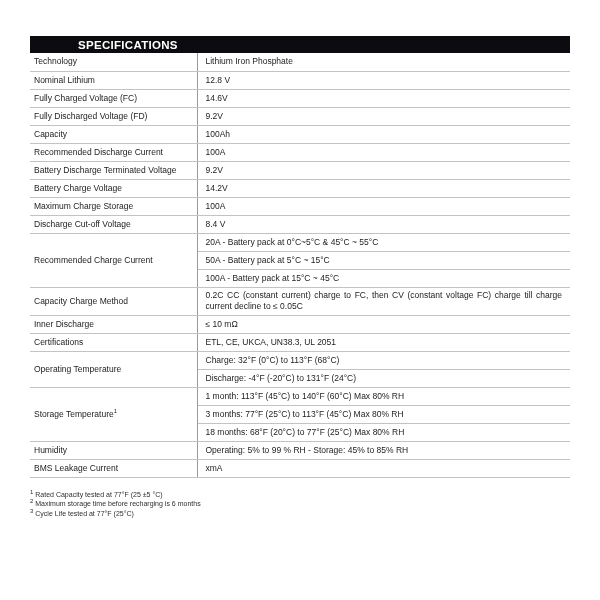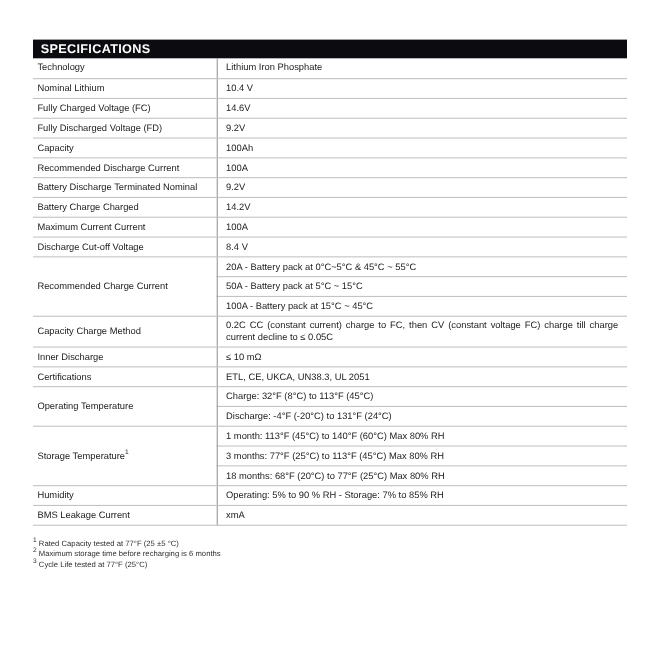--- a/index.html
+++ b/index.html
@@ -18,20 +18,21 @@
     background:var(--header-bg);
     height:17px;
     display:flex;align-items:center;
     padding-left:7px;
   }
   .spec-header-title{
     color:var(--header-text);
     font-size:11.5px;
     font-weight:700;
     letter-spacing:0.3px;
+    margin-left:41px;
   }
   table.spec-table{
     width:540px;
     border-collapse:collapse;
     table-layout:fixed;
   }
   .spec-table td{
     font-size:8.5px;
     line-height:11px;
     vertical-align:middle;
@@ -71,48 +72,48 @@
   </div>
 
   <table class="spec-table">
     <tbody id="spec-tbody">
         <tr>
           <td class="label" rowspan="1">Technology</td>
           <td class="value">Lithium Iron Phosphate</td>
         </tr>
         <tr>
           <td class="label" rowspan="1">Nominal Lithium</td>
-          <td class="value">10.4 V</td>
+          <td class="value">12.8 V</td>
         </tr>
         <tr>
           <td class="label" rowspan="1">Fully Charged Voltage (FC)</td>
           <td class="value">14.6V</td>
         </tr>
         <tr>
           <td class="label" rowspan="1">Fully Discharged Voltage (FD)</td>
           <td class="value">9.2V</td>
         </tr>
         <tr>
           <td class="label" rowspan="1">Capacity</td>
           <td class="value">100Ah</td>
         </tr>
         <tr>
           <td class="label" rowspan="1">Recommended Discharge Current</td>
           <td class="value">100A</td>
         </tr>
         <tr>
-          <td class="label" rowspan="1">Battery Discharge Terminated Nominal</td>
+          <td class="label" rowspan="1">Battery Discharge Terminated Voltage</td>
           <td class="value">9.2V</td>
         </tr>
         <tr>
-          <td class="label" rowspan="1">Battery Charge Charged</td>
+          <td class="label" rowspan="1">Battery Charge Voltage</td>
           <td class="value">14.2V</td>
         </tr>
         <tr>
-          <td class="label" rowspan="1">Maximum Current Current</td>
+          <td class="label" rowspan="1">Maximum Charge Storage</td>
           <td class="value">100A</td>
         </tr>
         <tr>
           <td class="label" rowspan="1">Discharge Cut-off Voltage</td>
           <td class="value">8.4 V</td>
         </tr>
         <tr>
           <td class="label" rowspan="3">Recommended Charge Current</td>
           <td class="value">20A - Battery pack at 0°C~5°C &amp; 45°C ~ 55°C</td>
         </tr>
@@ -129,38 +130,38 @@
         <tr>
           <td class="label" rowspan="1">Inner Discharge</td>
           <td class="value">≤ 10 mΩ</td>
         </tr>
         <tr>
           <td class="label" rowspan="1">Certifications</td>
           <td class="value">ETL, CE, UKCA, UN38.3, UL 2051</td>
         </tr>
         <tr>
           <td class="label" rowspan="2">Operating Temperature</td>
-          <td class="value">Charge: 32°F (8°C) to 113°F (45°C)</td>
+          <td class="value">Charge: 32°F (0°C) to 113°F (68°C)</td>
         </tr>
         <tr>
           <td class="value">Discharge: -4°F (-20°C) to 131°F (24°C)</td>
         </tr>
         <tr>
           <td class="label" rowspan="3">Storage Temperature<sup>1</sup></td>
           <td class="value">1 month: 113°F (45°C) to 140°F (60°C) Max 80% RH</td>
         </tr>
         <tr>
           <td class="value">3 months: 77°F (25°C) to 113°F (45°C) Max 80% RH</td>
         </tr>
         <tr>
           <td class="value">18 months: 68°F (20°C) to 77°F (25°C) Max 80% RH</td>
         </tr>
         <tr>
           <td class="label" rowspan="1">Humidity</td>
-          <td class="value">Operating: 5% to 90 % RH - Storage: 7% to 85% RH</td>
+          <td class="value">Operating: 5% to 99 % RH - Storage: 45% to 85% RH</td>
         </tr>
         <tr>
           <td class="label" rowspan="1">BMS Leakage Current</td>
           <td class="value">xmA</td>
         </tr>
       </tbody>
   </table>
 
   <div class="footnotes" id="footnotes">
       <div class="footnote-line"><sup>1</sup> Rated Capacity tested at 77°F (25 ±5 °C)</div>

